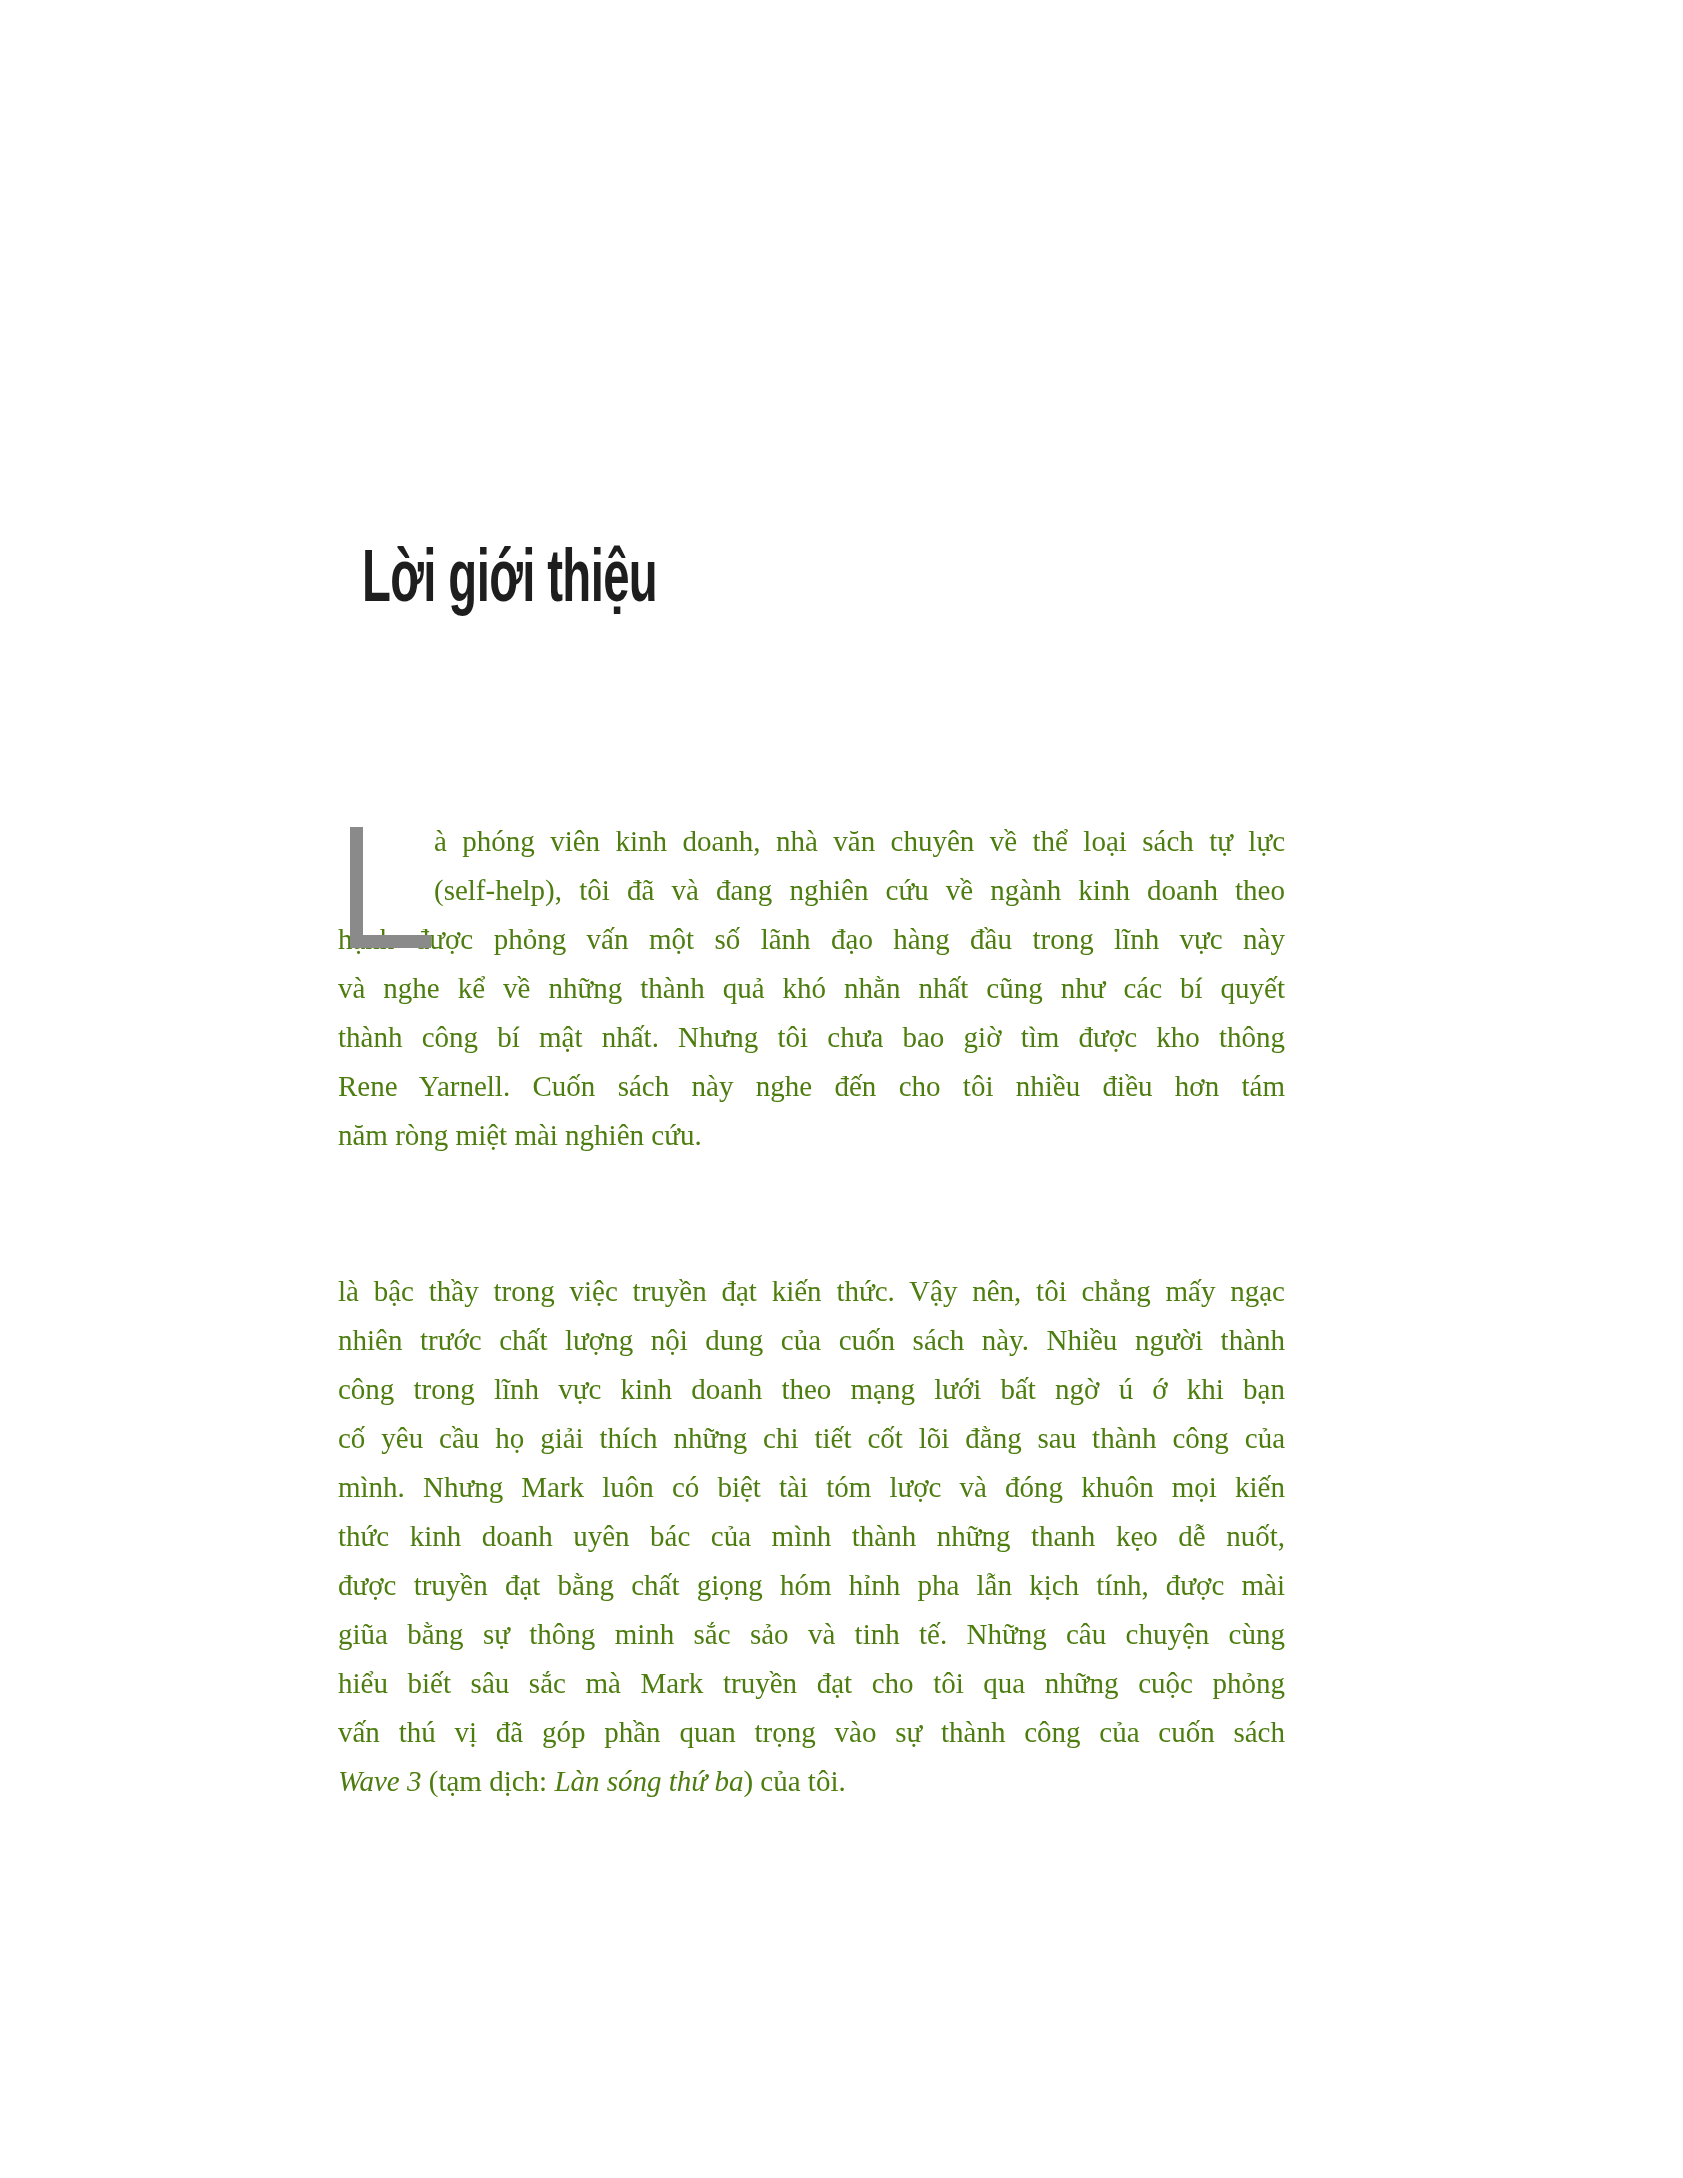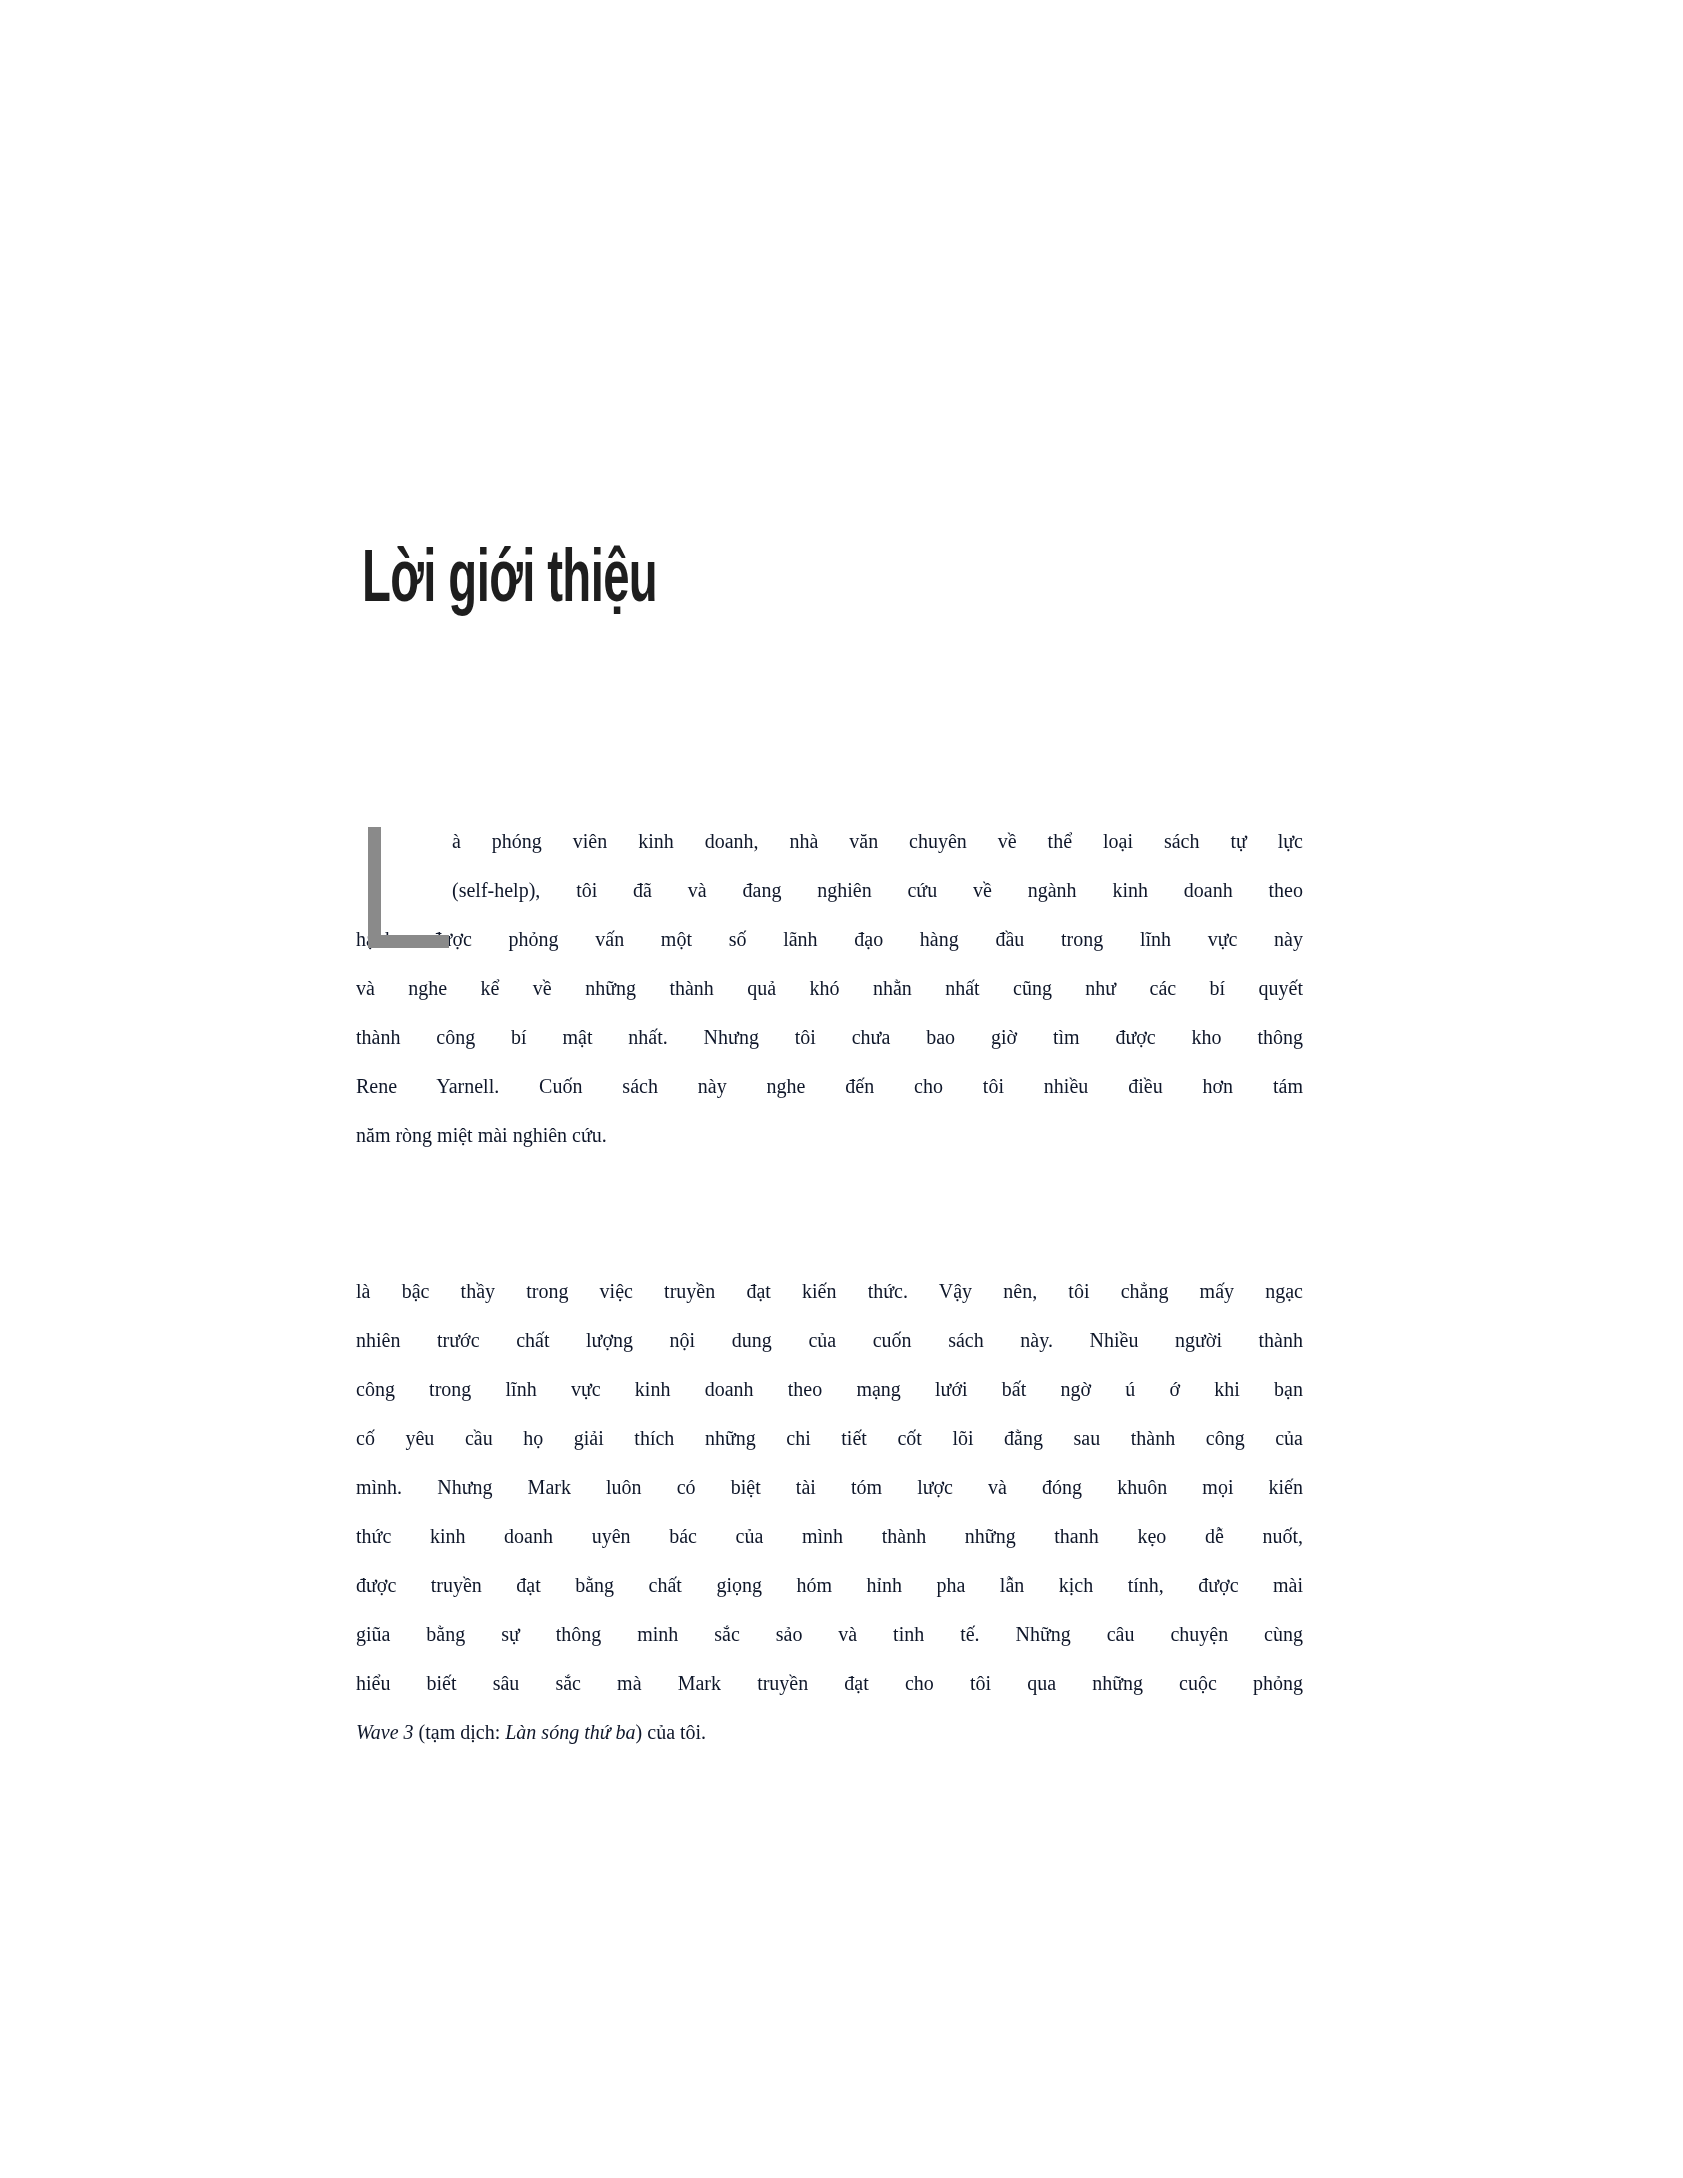--- a/index.html
+++ b/index.html
@@ -22,24 +22,24 @@
     font-size: 74px;
     line-height: 1.1;
     letter-spacing: -1px;
     color: #1e1e1e;
     transform: scaleX(0.64);
     transform-origin: left top;
     white-space: nowrap;
   }
   .para {
     position: absolute;
-    left: 356px;
+    left: 338px;
     width: 947px;
-    font-size: 20px;
-    color: #0f172a;
+    font-size: 29px;
+    color: #4d7c0f;
   }
   .para-1 { top: 817px; }
   .para-2 { top: 1267px; }
   .line {
     height: 49px;
     line-height: 49px;
     text-align: justify;
     text-align-last: justify;
     white-space: normal;
   }
@@ -87,17 +87,18 @@
   <div class="para para-2">
       <div class="line"><span>là bậc thầy trong việc truyền đạt kiến thức. Vậy nên, tôi chẳng mấy ngạc</span></div>
       <div class="line"><span>nhiên trước chất lượng nội dung của cuốn sách này. Nhiều người thành</span></div>
       <div class="line"><span>công trong lĩnh vực kinh doanh theo mạng lưới bất ngờ ú ớ khi bạn</span></div>
       <div class="line"><span>cố yêu cầu họ giải thích những chi tiết cốt lõi đằng sau thành công của</span></div>
       <div class="line"><span>mình. Nhưng Mark luôn có biệt tài tóm lược và đóng khuôn mọi kiến</span></div>
       <div class="line"><span>thức kinh doanh uyên bác của mình thành những thanh kẹo dễ nuốt,</span></div>
       <div class="line"><span>được truyền đạt bằng chất giọng hóm hỉnh pha lẫn kịch tính, được mài</span></div>
       <div class="line"><span>giũa bằng sự thông minh sắc sảo và tinh tế. Những câu chuyện cùng</span></div>
       <div class="line"><span>hiểu biết sâu sắc mà Mark truyền đạt cho tôi qua những cuộc phỏng</span></div>
+      <div class="line"><span>vấn thú vị đã góp phần quan trọng vào sự thành công của cuốn sách</span></div>
       <div class="line last"><em>Wave 3</em><span> (tạm dịch: </span><em>Làn sóng thứ ba</em><span>) của tôi.</span></div>
     </div>
 
 </div>
 
 
 </body></html>

